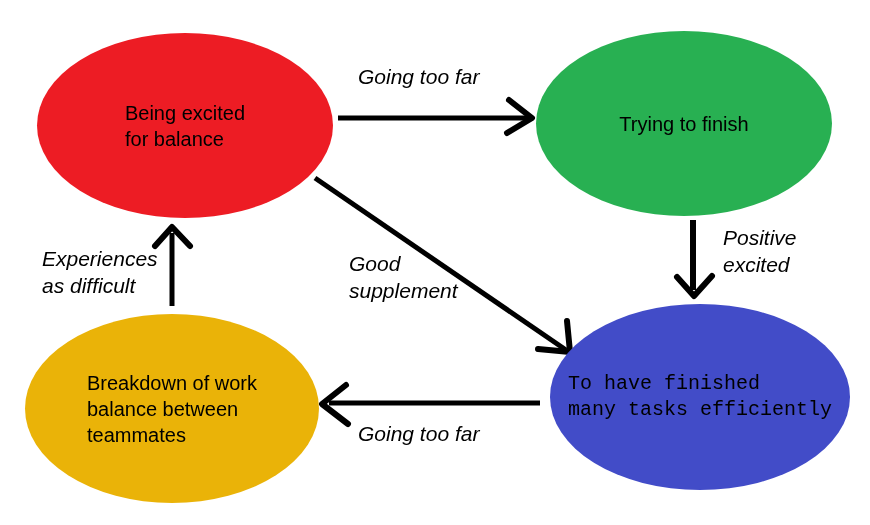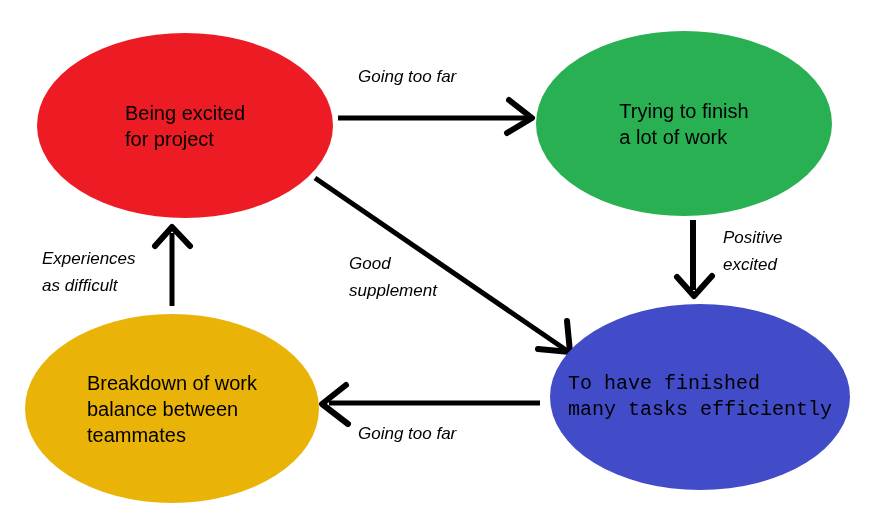--- a/index.html
+++ b/index.html
@@ -21,21 +21,21 @@
     justify-content: center;
     color: #000000;
     font-size: 20px;
     line-height: 26px;
   }
   .node .txt { text-align: left; }
 
   .edge-label {
     position: absolute;
     font-style: italic;
-    font-size: 17px;
+    font-size: 21px;
     line-height: 27px;
     color: #000000;
     white-space: nowrap;
   }
   .edge-label span { display: block; }
 
   svg.arrows {
     position: absolute;
     left: 0; top: 0;
     pointer-events: none;
@@ -81,28 +81,27 @@
     </g>
     <g>
       <line class="arrow-line" x1="172" y1="306" x2="172" y2="233"></line>
       <polyline class="arrow-head" points="155,246 172,227 190,246"></polyline>
     </g>
   </svg>
 
   <div class="node" id="node-excited" style="background-color: rgb(237, 28, 36);">
     <div class="txt">
       <span style="display:block">Being excited</span>
-      <span style="display:block">for project</span>
+      <span style="display:block">for balance</span>
     </div>
   </div>
 
   <div class="node" id="node-trying" style="background-color: rgb(40, 176, 82);">
     <div class="txt">
       <span style="display:block">Trying to finish</span>
-      <span style="display:block">a lot of work</span>
     </div>
   </div>
 
   <div class="node" id="node-breakdown" style="background-color: #eab308;">
     <div class="txt">
       <span style="display:block">Breakdown of work</span>
       <span style="display:block">balance between</span>
       <span style="display:block">teammates</span>
     </div>
   </div>

